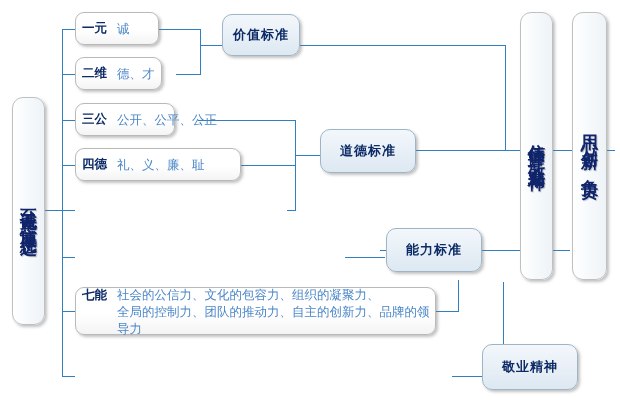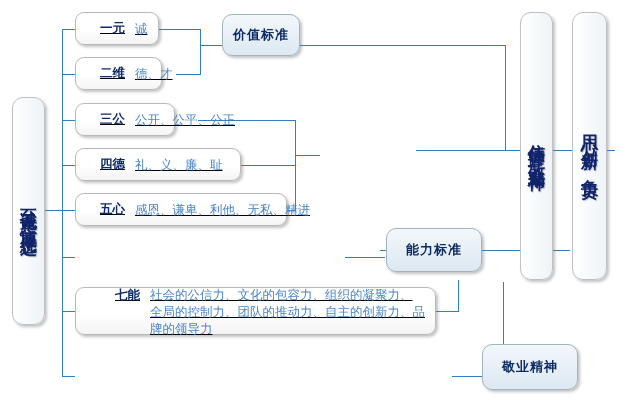--- a/index.html
+++ b/index.html
@@ -12,38 +12,38 @@
     box-sizing:border-box;
     border:1px solid #b9b9b9;
     border-radius:9px;
     background:linear-gradient(to bottom,#ffffff 0%,#ffffff 55%,#f4f4f4 100%);
     box-shadow:2px 2px 3px rgba(120,120,120,0.45);
     display:flex;
     align-items:center;
     z-index:3;
   }
   
-  .row-node{padding-left:24px;text-decoration:underline;}
+  .row-node{padding-left:6px;}
   .row-node .head{
     color:#0d2b66;
     font-weight:bold;
     font-size:12.5px;
     letter-spacing:0px;
     white-space:nowrap;
     flex:0 0 auto;
   }
   .row-node .body{
     color:#4a86c8;
     font-size:12.5px;
     white-space:nowrap;
     margin-left:10px;
     line-height:17px;
   }
   .row-node.two-line{align-items:center;}
-  .row-node.two-line .inner{display:flex;align-items:flex-start;margin-left:15px;}
+  .row-node.two-line .inner{display:flex;align-items:flex-start;}
   .row-node.two-line .head{padding-top:1px;}
   .row-node.two-line .body{white-space:normal;}
 
   
   .cat-node{
     justify-content:center;
     background:linear-gradient(to bottom,#f2f7fb 0%,#e7eff6 55%,#dde8f1 100%);
     border:1px solid #9fb4c6;
     border-radius:10px;
   }
@@ -143,41 +143,40 @@
   <div class="node row-node" style="left:75px;top:103px;width:100px;height:33px;">
     <span class="head">三公</span>
     <span class="body">公开、公平、公正</span>
   </div>
 
   <div class="node row-node" style="left:75px;top:148px;width:166px;height:33px;">
     <span class="head">四德</span>
     <span class="body">礼、义、廉、耻</span>
   </div>
 
-  <div class="node row-node" style="left:75px;top:193px;width:212px;height:33px;">
-    <span class="head">五心</span>
-    <span class="body">感恩、谦卑、利他、无私、精进</span>
-  </div>
 
 
   <div class="node row-node two-line" style="left:75px;top:287px;width:361px;height:48px;">
     <div class="inner">
       <span class="head">七能</span>
       <span class="body">
         <span>社会的公信力、文化的包容力、组织的凝聚力、</span><br>
         <span>全局的控制力、团队的推动力、自主的创新力、品牌的领导力</span>
       </span>
     </div>
   </div>
 
 
   <div class="node cat-node" style="left:222px;top:14px;width:78px;height:42px;">
     <span class="lbl">价值标准</span>
   </div>
 
+  <div class="node cat-node" style="left:320px;top:129px;width:96px;height:44px;">
+    <span class="lbl">道德标准</span>
+  </div>
 
   <div class="node cat-node" style="left:386px;top:228px;width:96px;height:44px;">
     <span class="lbl">能力标准</span>
   </div>
 
   <div class="node cat-node" style="left:482px;top:344px;width:96px;height:46px;">
     <span class="lbl">敬业精神</span>
   </div>
 
   <div class="node pillar" style="left:520px;top:12px;width:33px;height:268px;">

